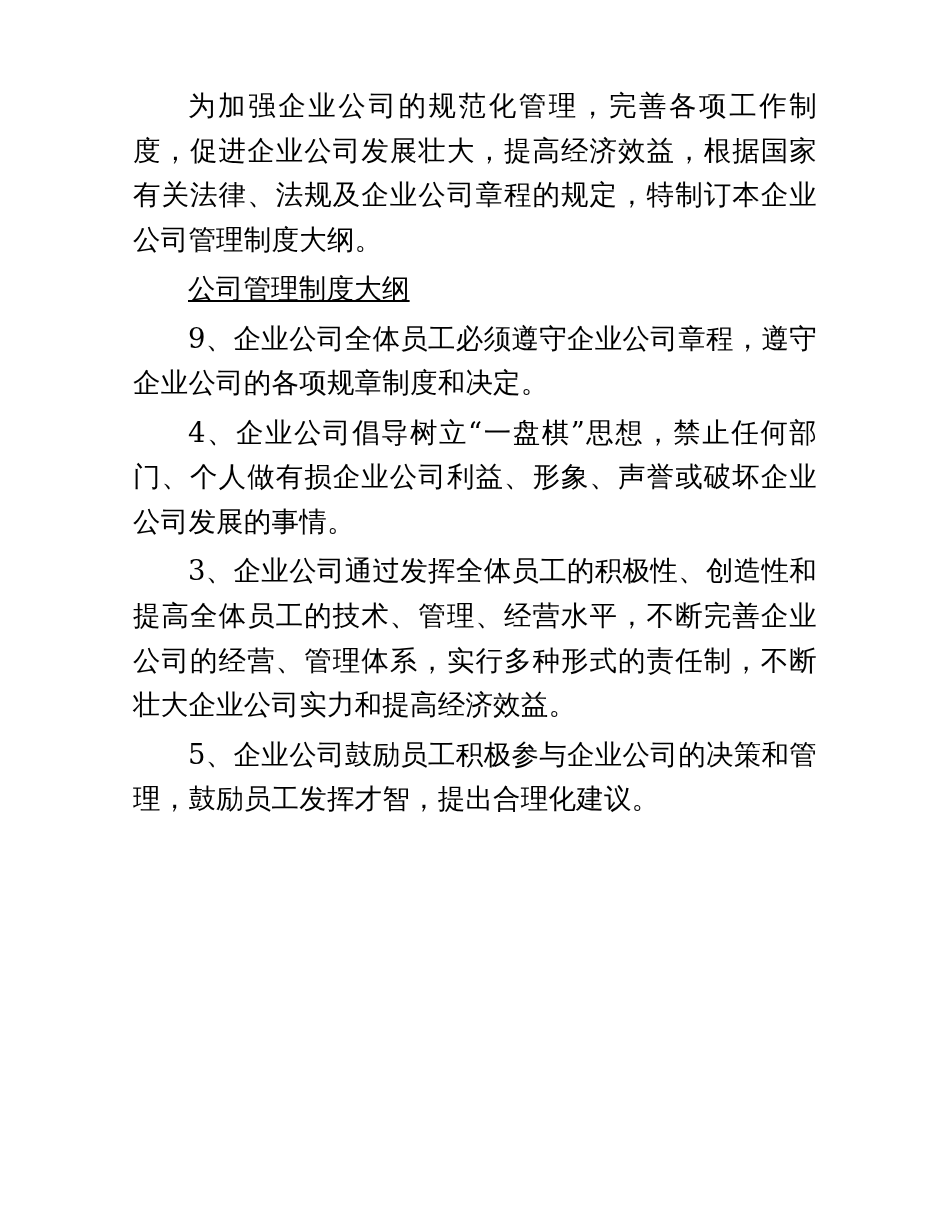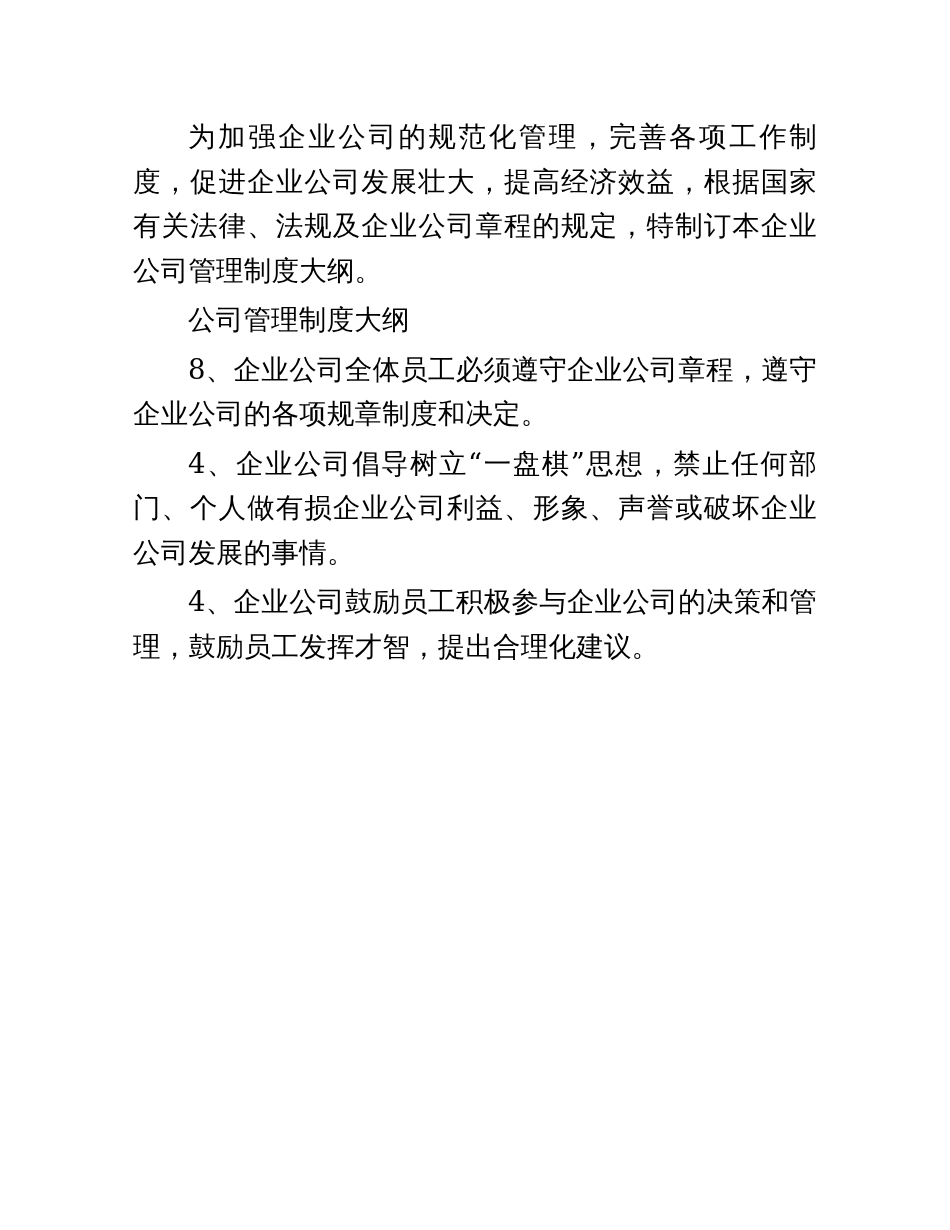--- a/index.html
+++ b/index.html
@@ -11,21 +11,21 @@
     height: 1230px;
     background: #ffffff;
     font-family: "DejaVu Serif", "Liberation Serif", serif;
     color: #000000;
     overflow: hidden;
   }
   .page {
     box-sizing: border-box;
     width: 950px;
     height: 891px;
-    padding: 114px 133px 0 133px;
+    padding: 83px 133px 0 133px;
     background: #ffffff;
   }
   .doc-body {
     width: 100%;
   }
   p.para {
     margin: 0 0 5px 0;
     font-size: 27.5px;
     line-height: 1.62;
     text-align: justify;
@@ -33,34 +33,36 @@
     letter-spacing: 0.2px;
     text-indent: 2em;
     word-break: break-all;
   }
   p.heading {
     margin: 0 0 5px 0;
     font-size: 27.5px;
     line-height: 1.62;
     text-indent: 2em;
     letter-spacing: 0.2px;
+    text-decoration: underline;
   }
 </style>
 </head>
 <body>
 
 <div class="page">
   <div class="doc-body">
 
     <p class="para">为加强企业公司的规范化管理，完善各项工作制度，促进企业公司发展壮大，提高经济效益，根据国家有关法律、法规及企业公司章程的规定，特制订本企业公司管理制度大纲。</p>
 
     <p class="heading">公司管理制度大纲</p>
 
-    <p class="para">8、企业公司全体员工必须遵守企业公司章程，遵守企业公司的各项规章制度和决定。</p>
+    <p class="para">9、企业公司全体员工必须遵守企业公司章程，遵守企业公司的各项规章制度和决定。</p>
 
     <p class="para">4、企业公司倡导树立“一盘棋”思想，禁止任何部门、个人做有损企业公司利益、形象、声誉或破坏企业公司发展的事情。</p>
 
+    <p class="para">3、企业公司通过发挥全体员工的积极性、创造性和提高全体员工的技术、管理、经营水平，不断完善企业公司的经营、管理体系，实行多种形式的责任制，不断壮大企业公司实力和提高经济效益。</p>
 
 
-    <p class="para">4、企业公司鼓励员工积极参与企业公司的决策和管理，鼓励员工发挥才智，提出合理化建议。</p>
+    <p class="para">5、企业公司鼓励员工积极参与企业公司的决策和管理，鼓励员工发挥才智，提出合理化建议。</p>
 
   </div>
 </div>
 
 </body></html>

